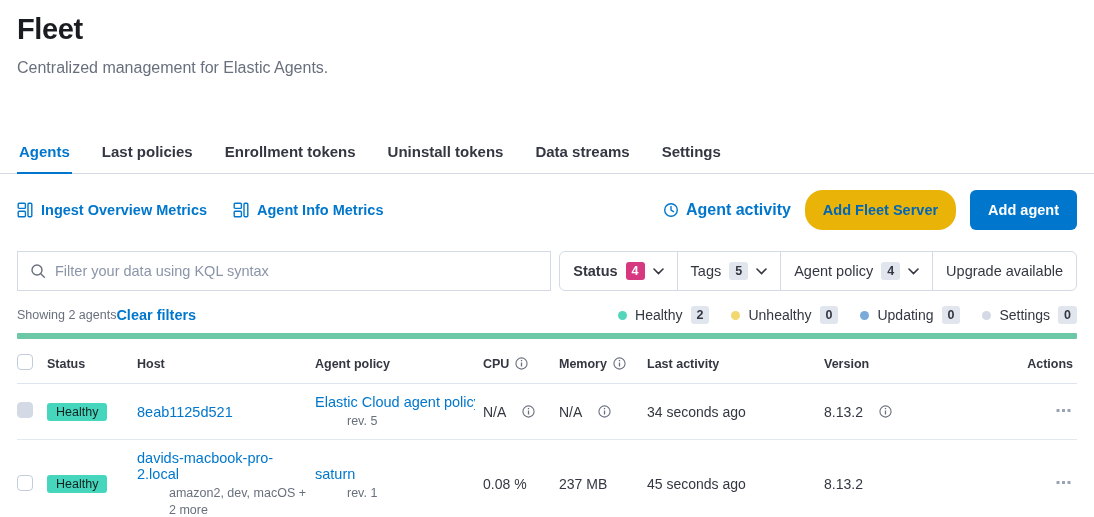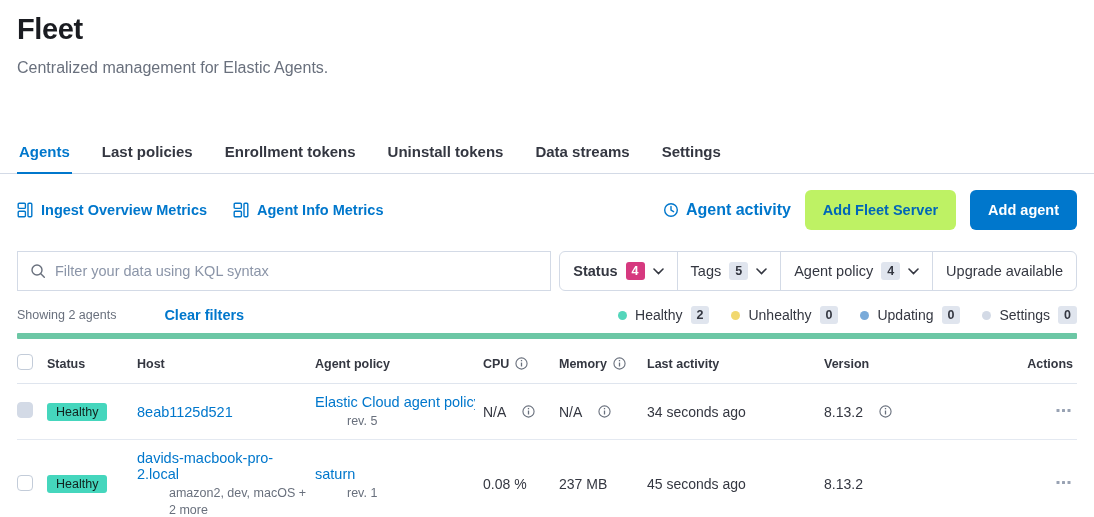--- a/index.html
+++ b/index.html
@@ -16,40 +16,40 @@
   .tab { font-size: 15px; font-weight: 700; color: #343741; padding: 4px 2px 12px; cursor: pointer; margin-top: 48px; }
   .tab.active { color: #0077cc; border-bottom: 2px solid #0077cc; margin-bottom: -1px; }
 
   
   .toolbar { display: flex; justify-content: space-between; align-items: center; margin-top: 16px; height: 40px; }
   .toolbar-left { display: flex; gap: 26px; align-items: center; }
   .metric-link { display: flex; align-items: center; gap: 8px; color: #0077cc; font-weight: 700; font-size: 14.5px; cursor: pointer; text-decoration: none; }
   .toolbar-right { display: flex; align-items: center; gap: 14px; }
   .activity-link { display: flex; align-items: center; gap: 7px; color: #0077cc; font-weight: 600; font-size: 16px; cursor: pointer; }
   .btn { height: 40px; padding: 0 18px; border: none; border-radius: 6px; font-family: inherit; font-size: 14.5px; font-weight: 700; cursor: pointer; }
-  .btn-secondary { background: #bef264; color: #0066b8; }
+  .btn-secondary { background: #eab308; color: #0066b8; border-radius: 18px; }
   .btn-primary { background: #0077cc; color: #fff; }
 
   
   .search-row { display: flex; margin-top: 21px; gap: 8px; }
   .search-box { flex: 1; display: flex; align-items: center; height: 40px; border: 1px solid #d3dae6; border-radius: 0; padding: 0 12px; background: #fff; }
   .search-box input { border: none; outline: none; flex: 1; font-family: inherit; font-size: 14.5px; color: #343741; margin-left: 9px; background: transparent; }
   .search-box input::placeholder { color: #8b95a8; }
   .filter-group { display: flex; border: 1px solid #d3dae6; border-radius: 6px; overflow: hidden; background: #fff; }
   .filter-item { display: flex; align-items: center; gap: 8px; padding: 0 13px; height: 38px; font-size: 14.5px; cursor: pointer; border-left: 1px solid #d3dae6; font-weight: 500; }
   .filter-item:first-child { border-left: none; }
   .filter-item .flabel { font-weight: 600; }
   .count-badge { background: #e0e5ee; color: #343741; font-size: 12.5px; font-weight: 600; border-radius: 3px; padding: 1px 6px; line-height: 16px; }
   .count-badge.accent { color: #fff; }
 
   
   .summary-row { display: flex; justify-content: space-between; align-items: center; margin-top: 15px; }
   .summary-left { display: flex; align-items: center; }
   .showing { font-size: 12.5px; color: #69707d; }
-  .clear-filters { color: #0077cc; font-size: 14.5px; font-weight: 600; margin-left: 48px; cursor: pointer; }
+  .clear-filters { color: #0077cc; font-size: 14.5px; font-weight: 600; cursor: pointer; }
   .legend { display: flex; align-items: center; gap: 22px; }
   .legend-item { display: flex; align-items: center; gap: 8px; font-size: 14px; color: #343741; cursor: default; }
   .dot { width: 9px; height: 9px; border-radius: 50%; display: inline-block; }
 
   
   .health-bar { height: 6px; margin-top: 9px; border-radius: 1px; }
 
   
   table { width: 100%; border-collapse: collapse; margin-top: 5px; table-layout: fixed; }
   th { text-align: left; font-size: 12.5px; font-weight: 700; color: #343741; padding: 10px 8px 10px 0; border-bottom: 1px solid #dfe5ee; }

